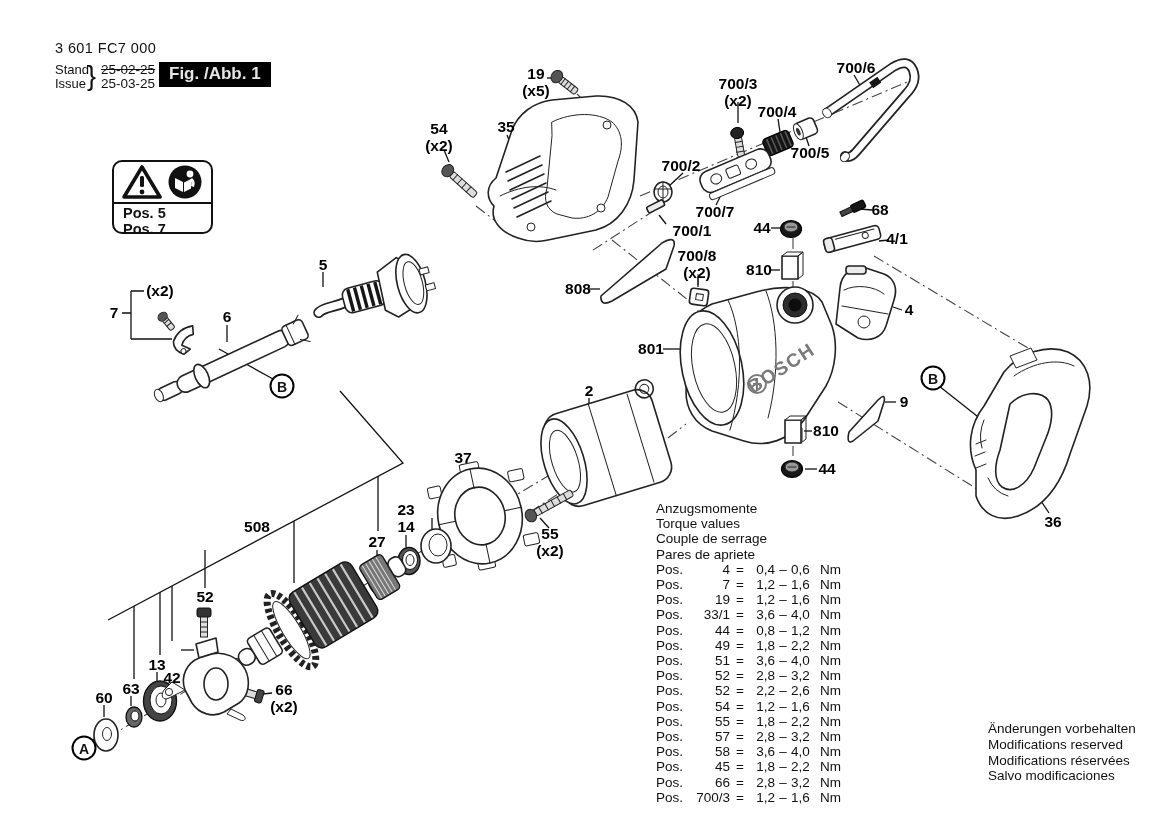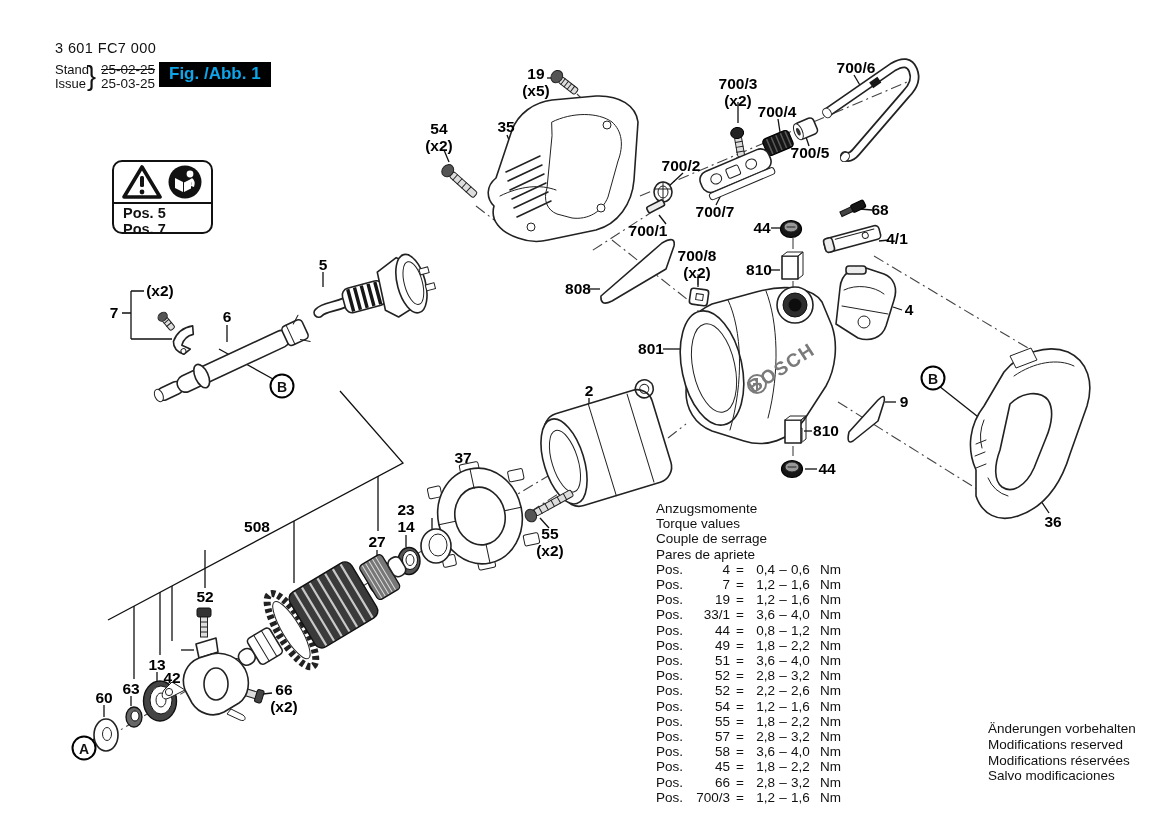--- a/index.html
+++ b/index.html
@@ -22,21 +22,21 @@
   .circ{position:absolute;transform:translate(-50%,-50%);width:21px;height:21px;border:2px solid #000;
       border-radius:50%;font-weight:bold;font-size:14px;display:flex;align-items:center;
       justify-content:center;background:#fff;}
 
   
   .pn{position:absolute;left:55px;top:40px;font-size:14.5px;letter-spacing:.4px;}
   .rev{position:absolute;left:55px;top:63px;font-size:13px;line-height:14px;}
   .brace{position:absolute;left:87px;top:61px;font-size:27px;font-weight:normal;}
   .dates{position:absolute;left:101px;top:63px;font-size:13.5px;line-height:14px;}
   .strike{text-decoration:line-through;}
-  .figbox{position:absolute;left:159px;top:62px;background:#000;color:#0ea5e9;font-weight:bold;
+  .figbox{position:absolute;left:159px;top:62px;background:#000;color:#e5e5e5;font-weight:bold;
       font-size:17px;padding:2px 10px 3px 10px;}
 
   
   .warn{position:absolute;left:112px;top:160px;width:97px;height:70px;border:2.5px solid #111;
       border-radius:10px;background:#fff;}
   .warn .icons{display:flex;gap:5px;align-items:center;justify-content:center;height:40px;
       border-bottom:2px solid #111;}
   .warn .pos{padding:2px 17px 0 9px;font-weight:bold;font-size:14.5px;line-height:15.5px;}
 
   
@@ -598,21 +598,21 @@
   <div class="co" style="left:439px;top:137px">54
 (x2)</div>
   <div class="co" style="left:506px;top:127px">35</div>
   <div class="co" style="left:738px;top:92px">700/3
 (x2)</div>
   <div class="co" style="left:777px;top:112px">700/4</div>
   <div class="co" style="left:856px;top:68px">700/6</div>
   <div class="co" style="left:810px;top:153px">700/5</div>
   <div class="co" style="left:681px;top:166px">700/2</div>
   <div class="co" style="left:715px;top:212px">700/7</div>
-  <div class="co" style="left:648px;top:231px">700/1</div>
+  <div class="co" style="left:692px;top:231px">700/1</div>
   <div class="co" style="left:880px;top:210px">68</div>
   <div class="co" style="left:762px;top:228px">44</div>
   <div class="co" style="left:897px;top:239px">4/1</div>
   <div class="co" style="left:697px;top:264px">700/8
 (x2)</div>
   <div class="co" style="left:759px;top:270px">810</div>
   <div class="co" style="left:578px;top:289px">808</div>
   <div class="co" style="left:651px;top:349px">801</div>
   <div class="co" style="left:909px;top:310px">4</div>
   <div class="co" style="left:904px;top:402px">9</div>

